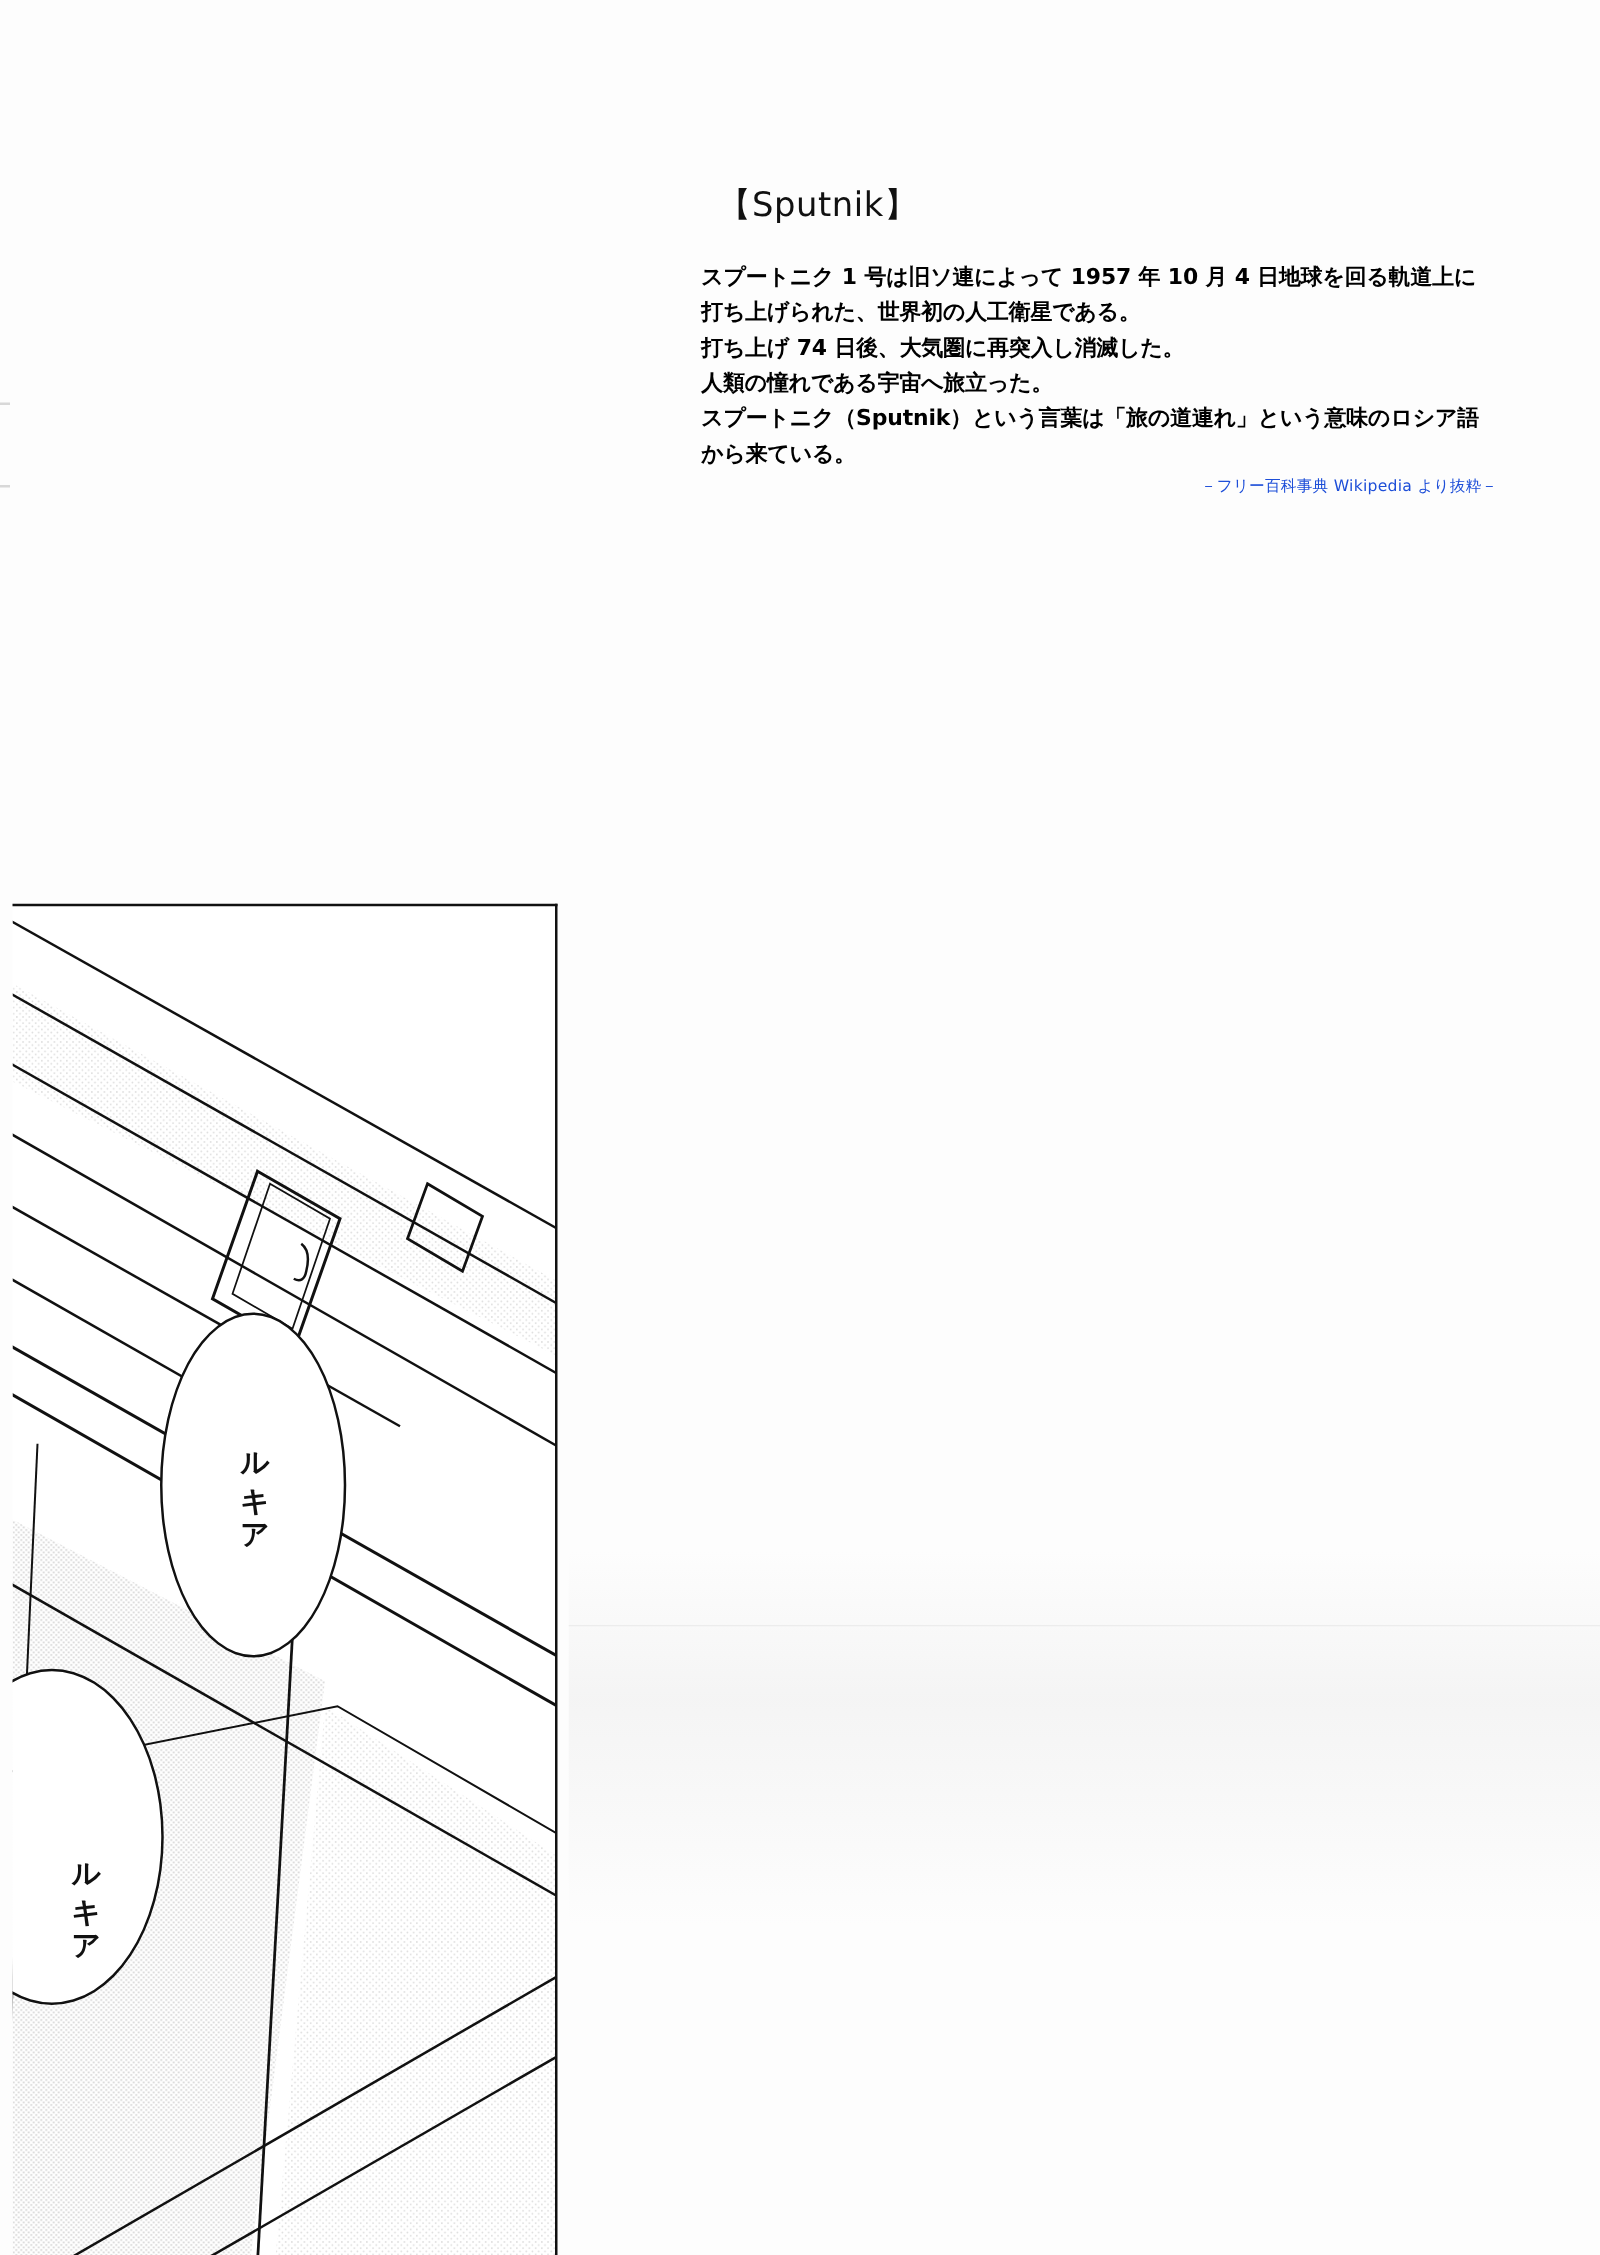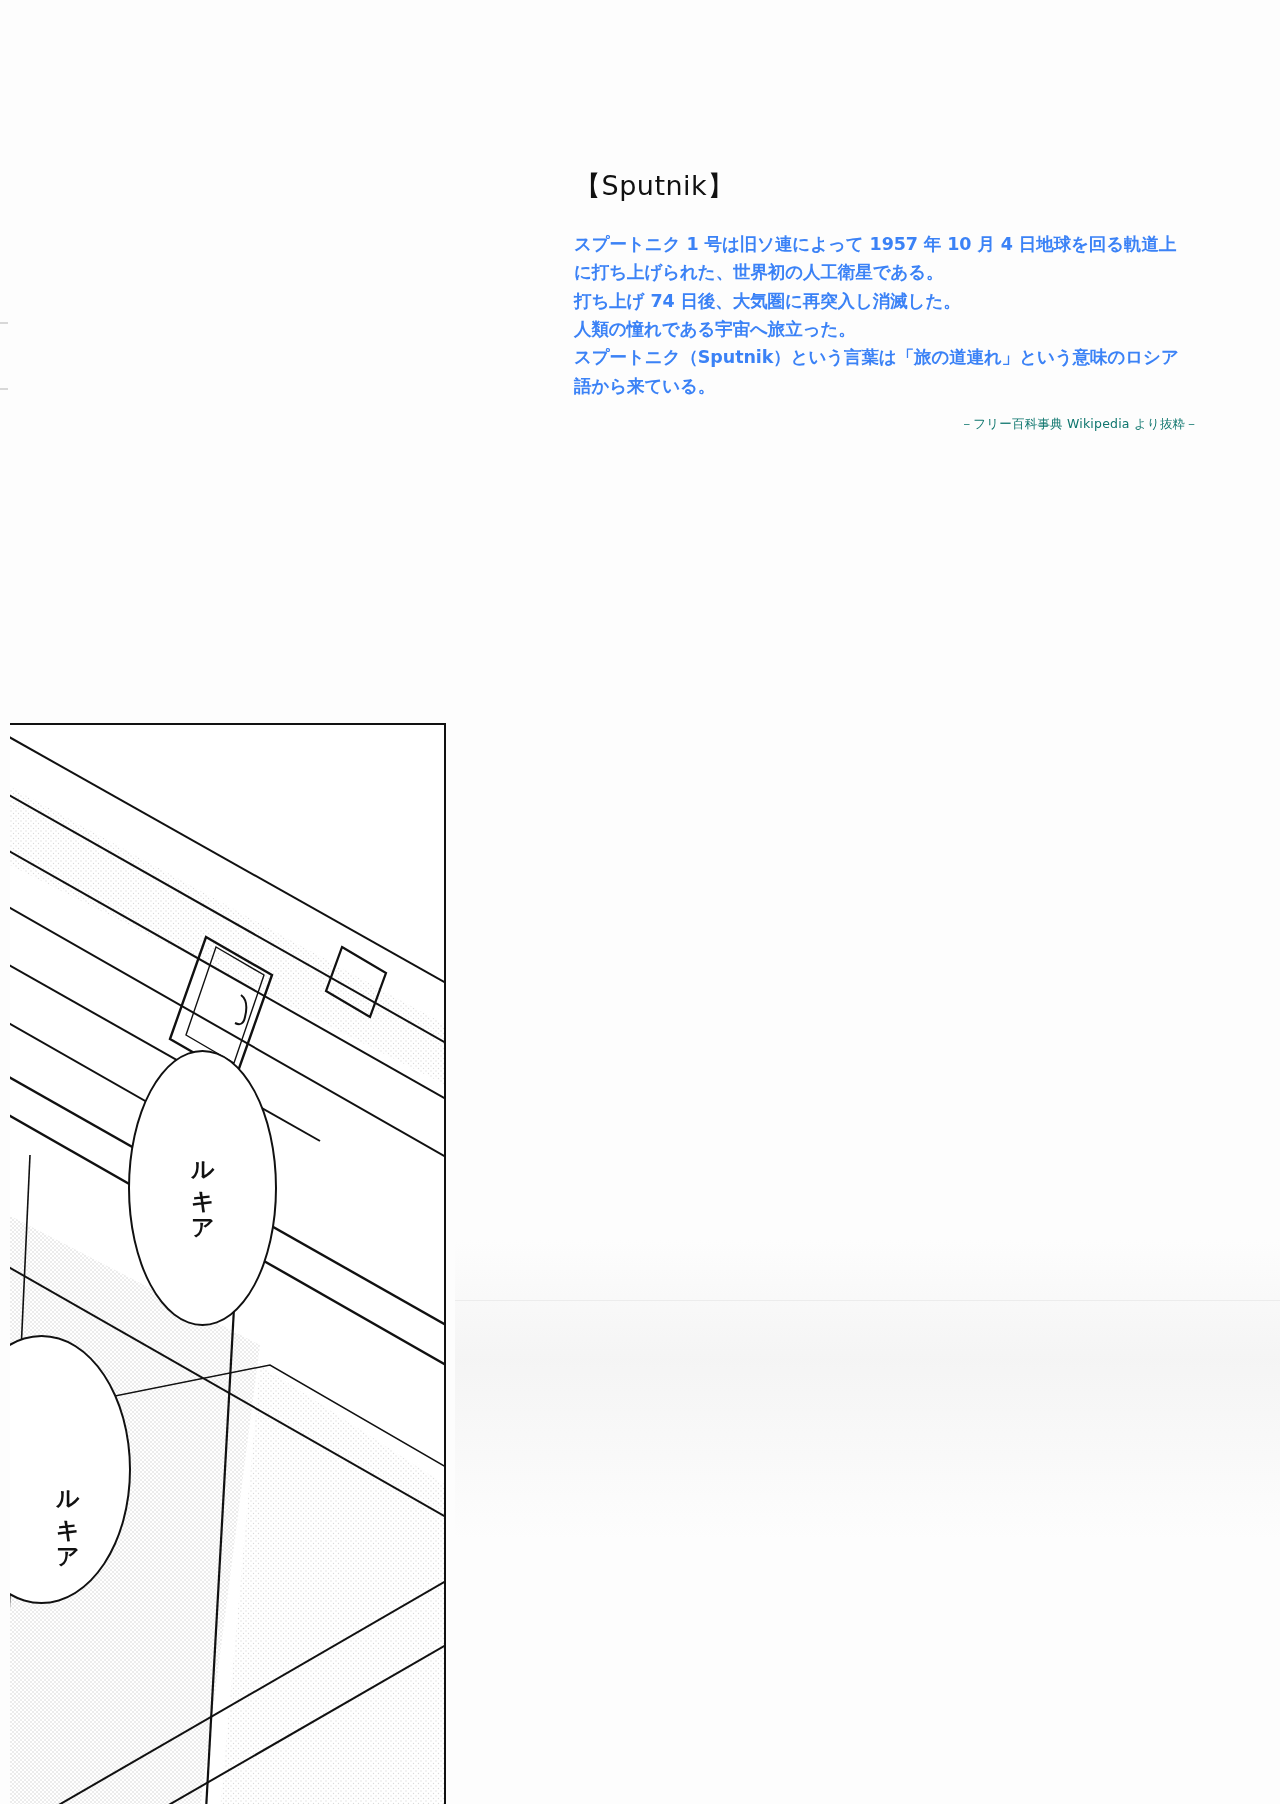--- a/index.html
+++ b/index.html
@@ -20,50 +20,50 @@
   .page {
     position: absolute;
     inset: 0;
     background: #fdfdfd;
   }
 
   
   .text-block {
     position: absolute;
     left: 558px;
-    top: 168px;
+    top: 146px;
     width: 640px;
   }
   .article-title {
     font-family: "DejaVu Sans", sans-serif;
     font-size: 27px;
     font-weight: 400;
     letter-spacing: 0.5px;
     margin: 0 0 26px 16px;
     color: #111;
   }
   .body-copy {
     font-family: "DejaVu Sans", sans-serif;
     font-size: 17.5px;
     line-height: 1.62;
     letter-spacing: -0.1px;
-    color: #3b82f6;
-    margin: 16px;
+    color: #000000;
+    margin: 3px;
     font-weight: 600;
   }
   .body-copy p {
     margin: 0;
     text-indent: 0;
   }
   .source-line {
     font-family: "DejaVu Sans", sans-serif;
     font-size: 12.5px;
     text-align: right;
     margin-top: 2px;
-    color: #0f766e;
+    color: #1d4ed8;
     letter-spacing: 0.2px;
   }
 
   
   .panel {
     position: absolute;
     left: 0px;
     top: 715px;
     width: 450px;
     height: 1089px;

